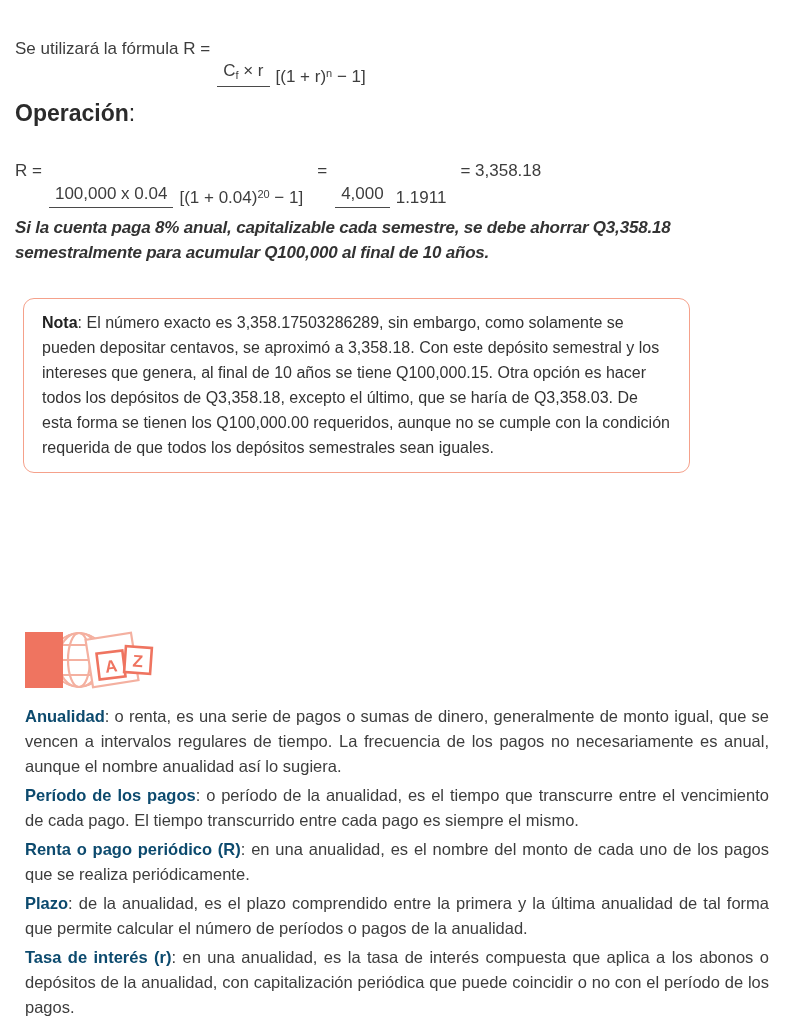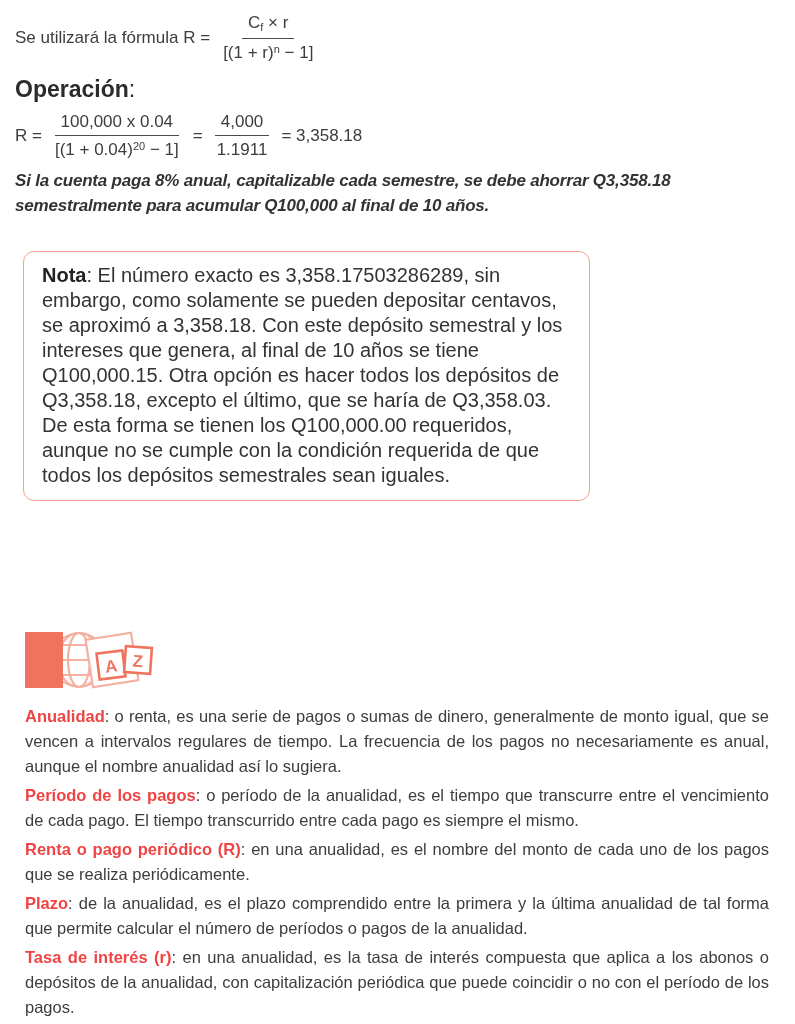--- a/index.html
+++ b/index.html
@@ -14,21 +14,21 @@
   }
   .page { padding: 12px 30px 0 15px; }
 
   
   .fline {
     display: flex; align-items: center;
     font-size: 17px; color: #3d3d3d;
     white-space: nowrap;
   }
   .fline .gap { margin-right: 7px; }
-  .frac { display: inline-flex; flex-direction: column; align-items: center; line-height: 1.25; }
+  .frac { display: inline-flex; flex-direction: row; align-items: flex-end; line-height: 1.25; margin-top: 48px; }
   .frac .num { padding: 0 6px 3px; border-bottom: 1.6px solid #4a4a4a; text-align: center; }
   .frac .den { padding: 3px 6px 0; text-align: center; }
   sub { font-size: 11px; vertical-align: -3px; }
   sup { font-size: 11px; vertical-align: 5px; }
 
   .heading { font-size: 23px; color: #2b2b2b; margin-top: 13px; }
   .heading b { font-weight: bold; }
 
   .op-formula { margin-top: 8px; }
   .op-formula .eq { margin: 0 8px; }
@@ -41,25 +41,25 @@
     line-height: 25px;
     max-width: 692px;
     color: #333333;
     letter-spacing: -0.2px;
     font-weight: bold;
   }
 
   
   .note-box {
     margin: 33px 0 0 8px;
-    width: 567px;
+    width: 667px;
     border: 1.6px solid #f5a18b;
     border-radius: 11px;
     padding: 11px 18px 12px;
-    font-size: 20px;
+    font-size: 16px;
     line-height: 25px;
     color: #333333;
   }
   .note-box b { color: #222222; }
 
   
   .glossary {
     position: absolute;
     left: 25px; top: 628px;
     width: 744px;
@@ -74,21 +74,21 @@
     letter-spacing: -0.5px;
   }
   .entries { margin-top: 12px; }
   .entry {
     margin: 0 0 4px 0;
     font-size: 16.5px;
     line-height: 25px;
     text-align: justify;
     color: #3d3d3d;
   }
-  .entry b { color: #ef4444; }
+  .entry b { color: #0c4a6e; }
 </style>
 </head>
 <body>
 
 <div class="page">
 
   <div class="fline">
     <span class="gap">Se utilizará la fórmula R =</span>
     <span class="frac">
       <span class="num"><span>C</span><sub>f</sub><span> × r</span></span>

